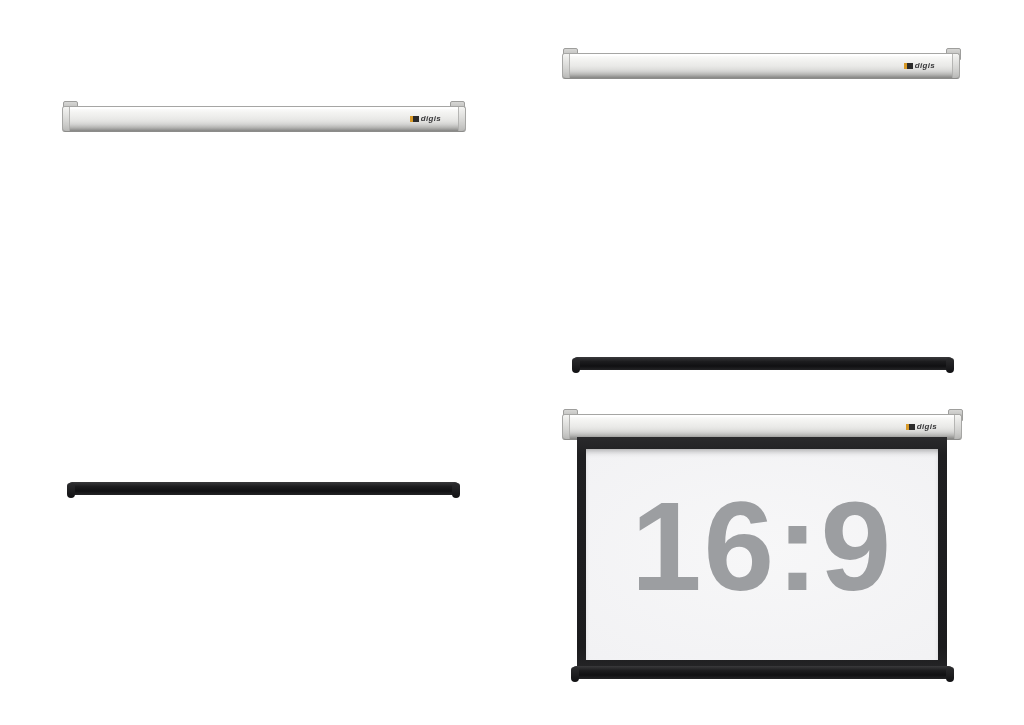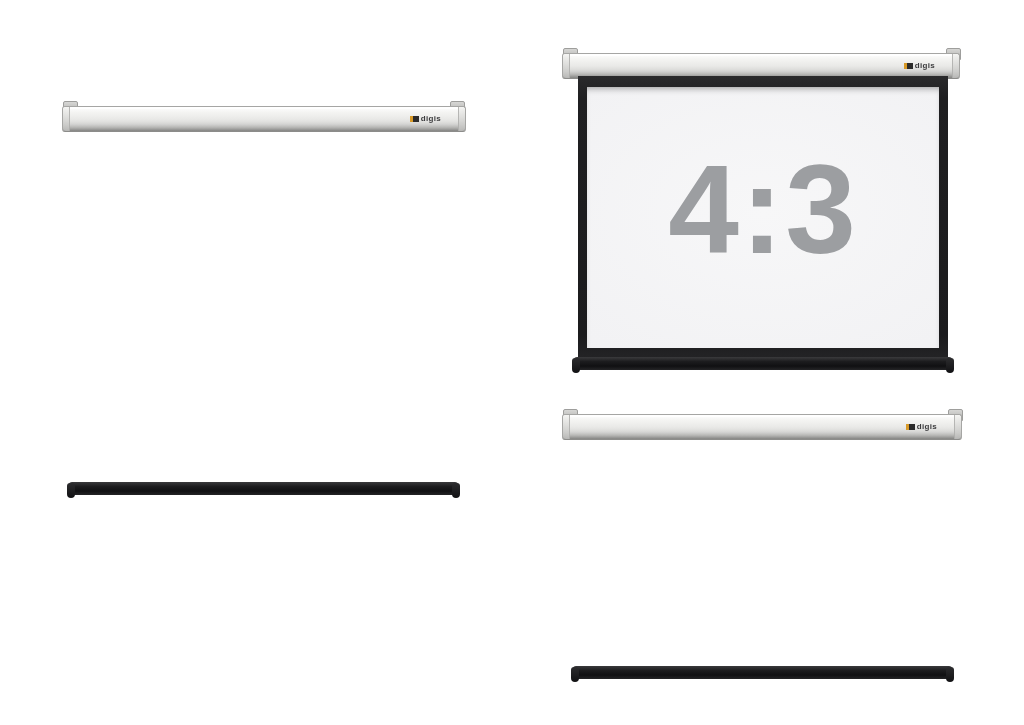--- a/index.html
+++ b/index.html
@@ -57,20 +57,21 @@
   }
   .logo-mark {
     width: 6px; height: 6px;
     background: #2b2b2b;
     border-left: 3px solid #d89a28;
     display: inline-block;
   }
   .logo-text {
     font-size: 8px;
     font-weight: bold;
+    font-style: italic;
     color: #3b3b3d;
     letter-spacing: 0.3px;
     line-height: 1;
   }
 
   
   .frame {
     position: absolute;
     background: linear-gradient(180deg, #2a2a2c 0%, #1f1f21 8%, #1b1b1d 92%, #232325 100%);
     box-sizing: border-box;
@@ -155,33 +156,33 @@
 
   <div class="screen-unit s2">
     <div class="bracket bracket-l"></div>
     <div class="bracket bracket-r"></div>
     <div class="case">
       <div class="logo">
         <span class="logo-mark"></span>
         <span class="logo-text">digis</span>
       </div>
     </div>
-    <div class="frame">
-      <div class="surface">
-        <span class="ratio-label">4:3</span>
-      </div>
-    </div>
     <div class="weight-bar"></div>
   </div>
 
   <div class="screen-unit s3">
     <div class="bracket bracket-l"></div>
     <div class="bracket bracket-r"></div>
     <div class="case">
       <div class="logo">
         <span class="logo-mark"></span>
         <span class="logo-text">digis</span>
       </div>
     </div>
+    <div class="frame">
+      <div class="surface">
+        <span class="ratio-label">16:9</span>
+      </div>
+    </div>
     <div class="weight-bar"></div>
   </div>
 
 </div>
 
 </body></html>

